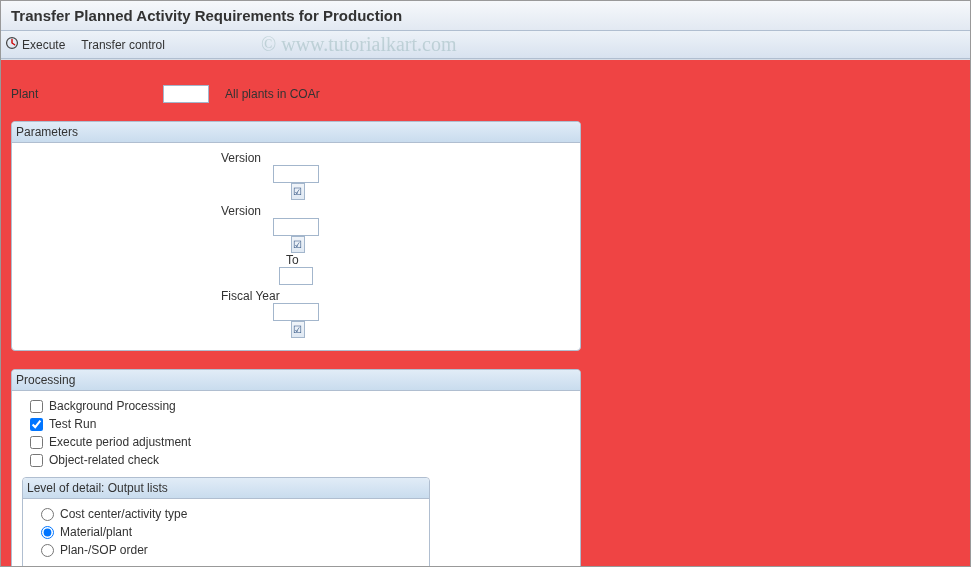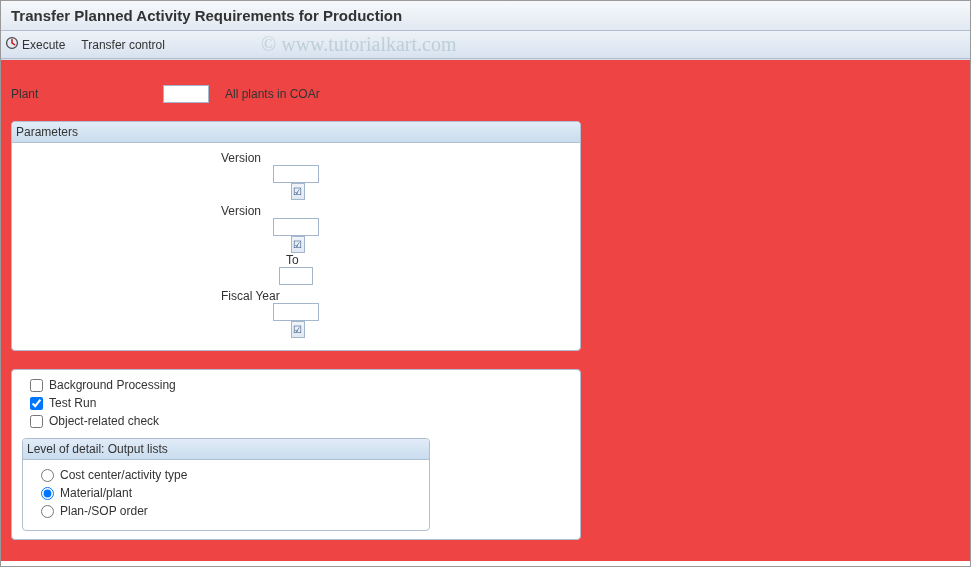--- a/index.html
+++ b/index.html
@@ -155,28 +155,33 @@
       </div>
       <div class="row">
         <span class="lbl">Fiscal Year</span>
         <input class="inp inp40" value="" style="">
         <span class="req">☑</span>
       </div>
     </div>
   </div>
 
   <div class="group">
+    <div class="group-title">Processing</div>
     <div class="group-body">
       <label class="chkrow">
         <input type="checkbox" class="chk" style="">
         <span>Background Processing</span>
       </label>
       <label class="chkrow">
         <input type="checkbox" class="chk" checked="" style="">
         <span>Test Run</span>
+      </label>
+      <label class="chkrow">
+        <input type="checkbox" class="chk" style="">
+        <span>Execute period adjustment</span>
       </label>
       <label class="chkrow">
         <input type="checkbox" class="chk" style="">
         <span>Object-related check</span>
       </label>
 
       <div class="subgroup">
         <div class="group-title">Level of detail: Output lists</div>
         <div class="group-body">
           <label class="chkrow">

